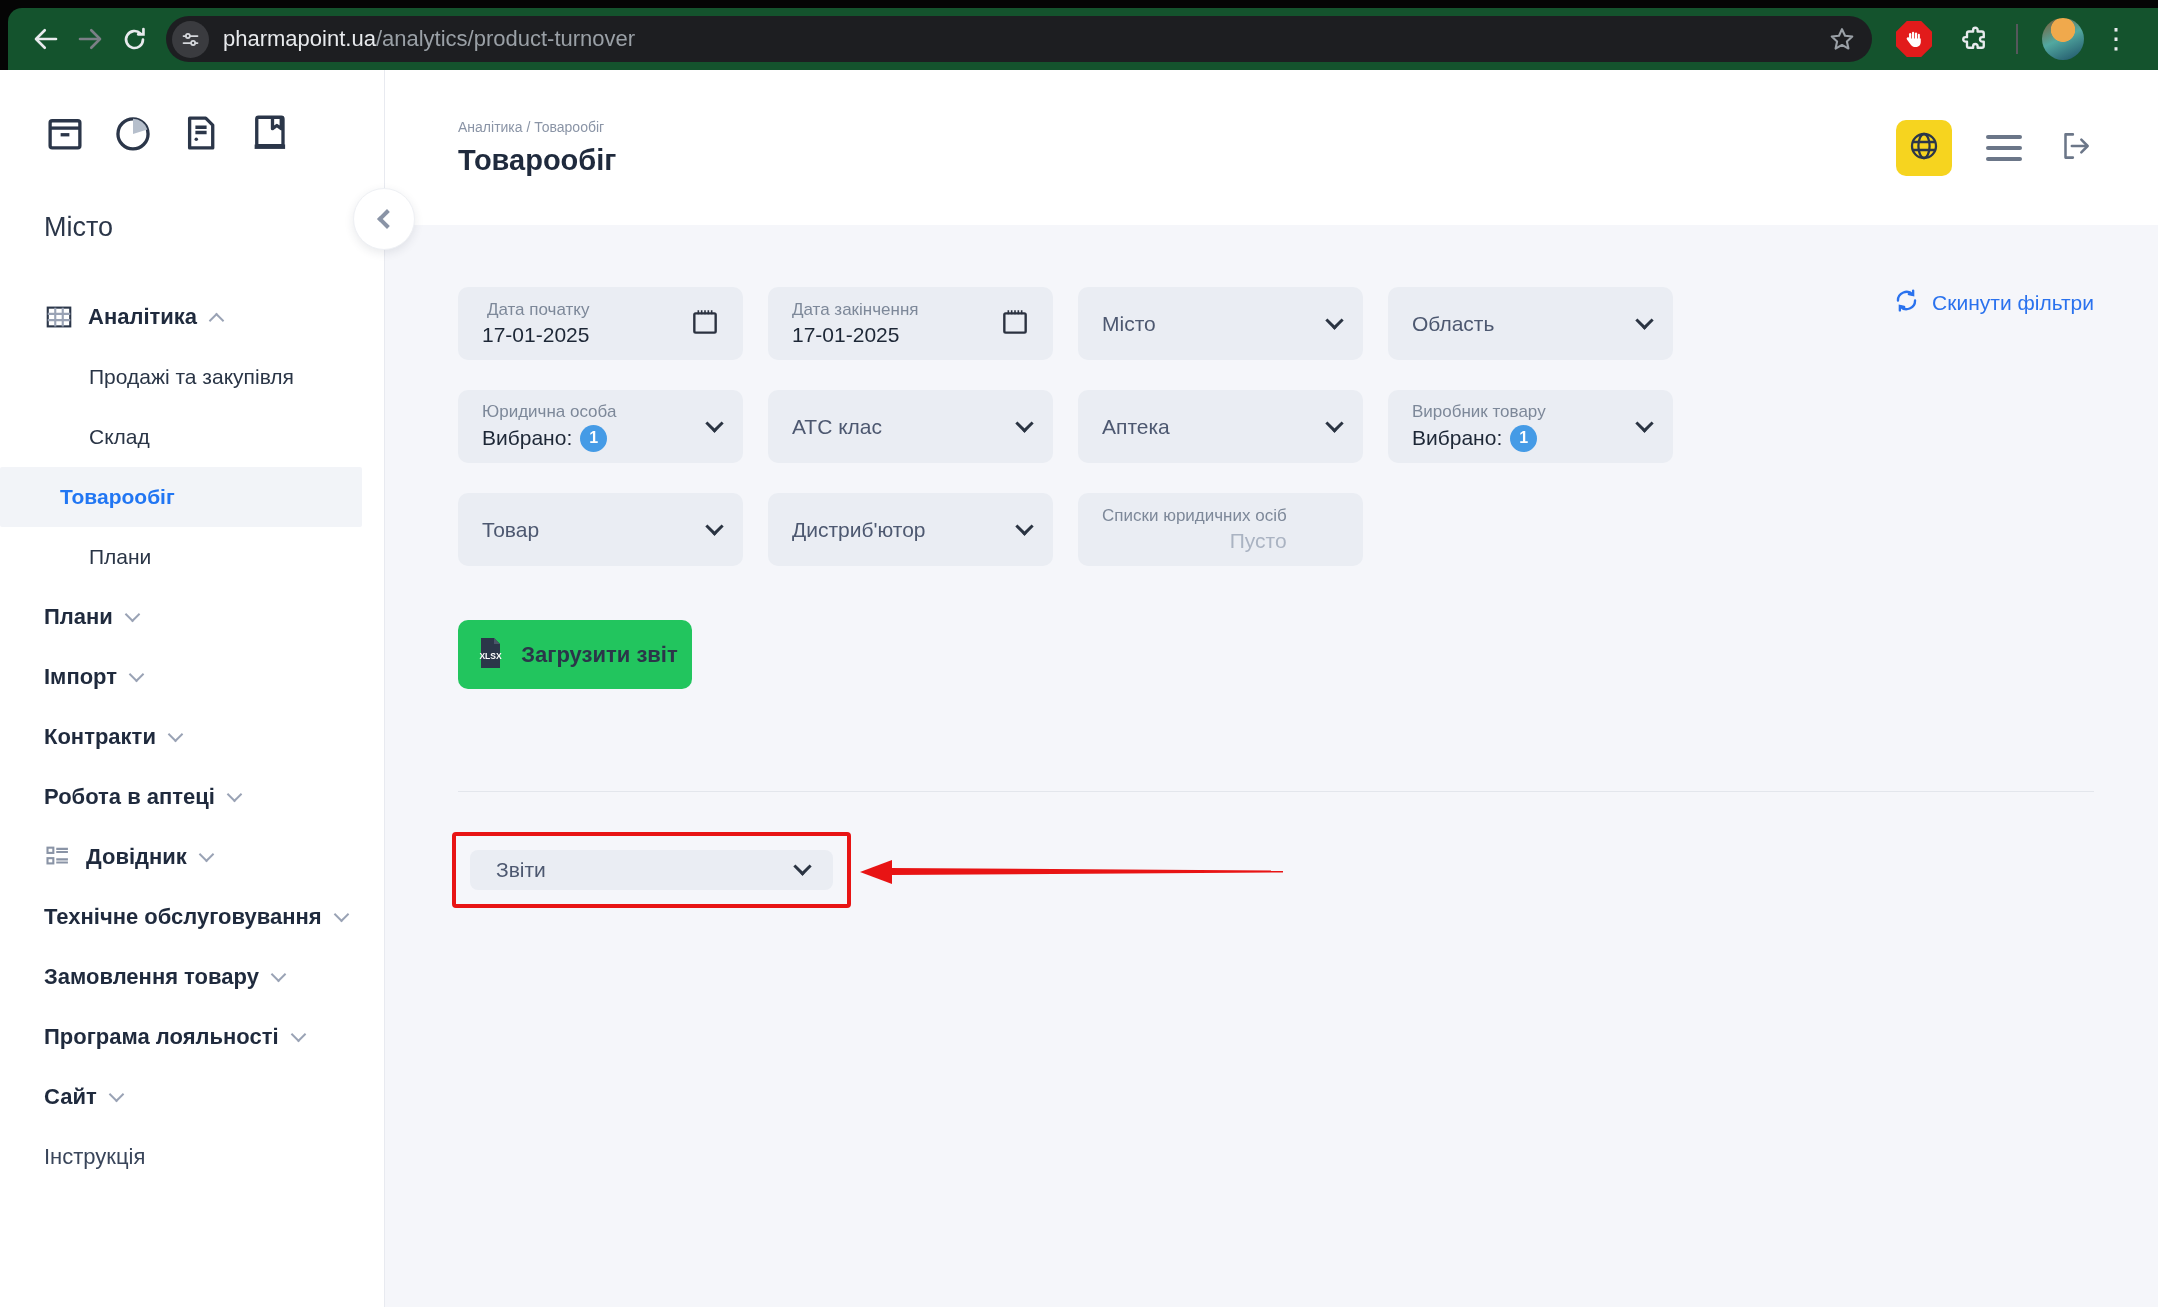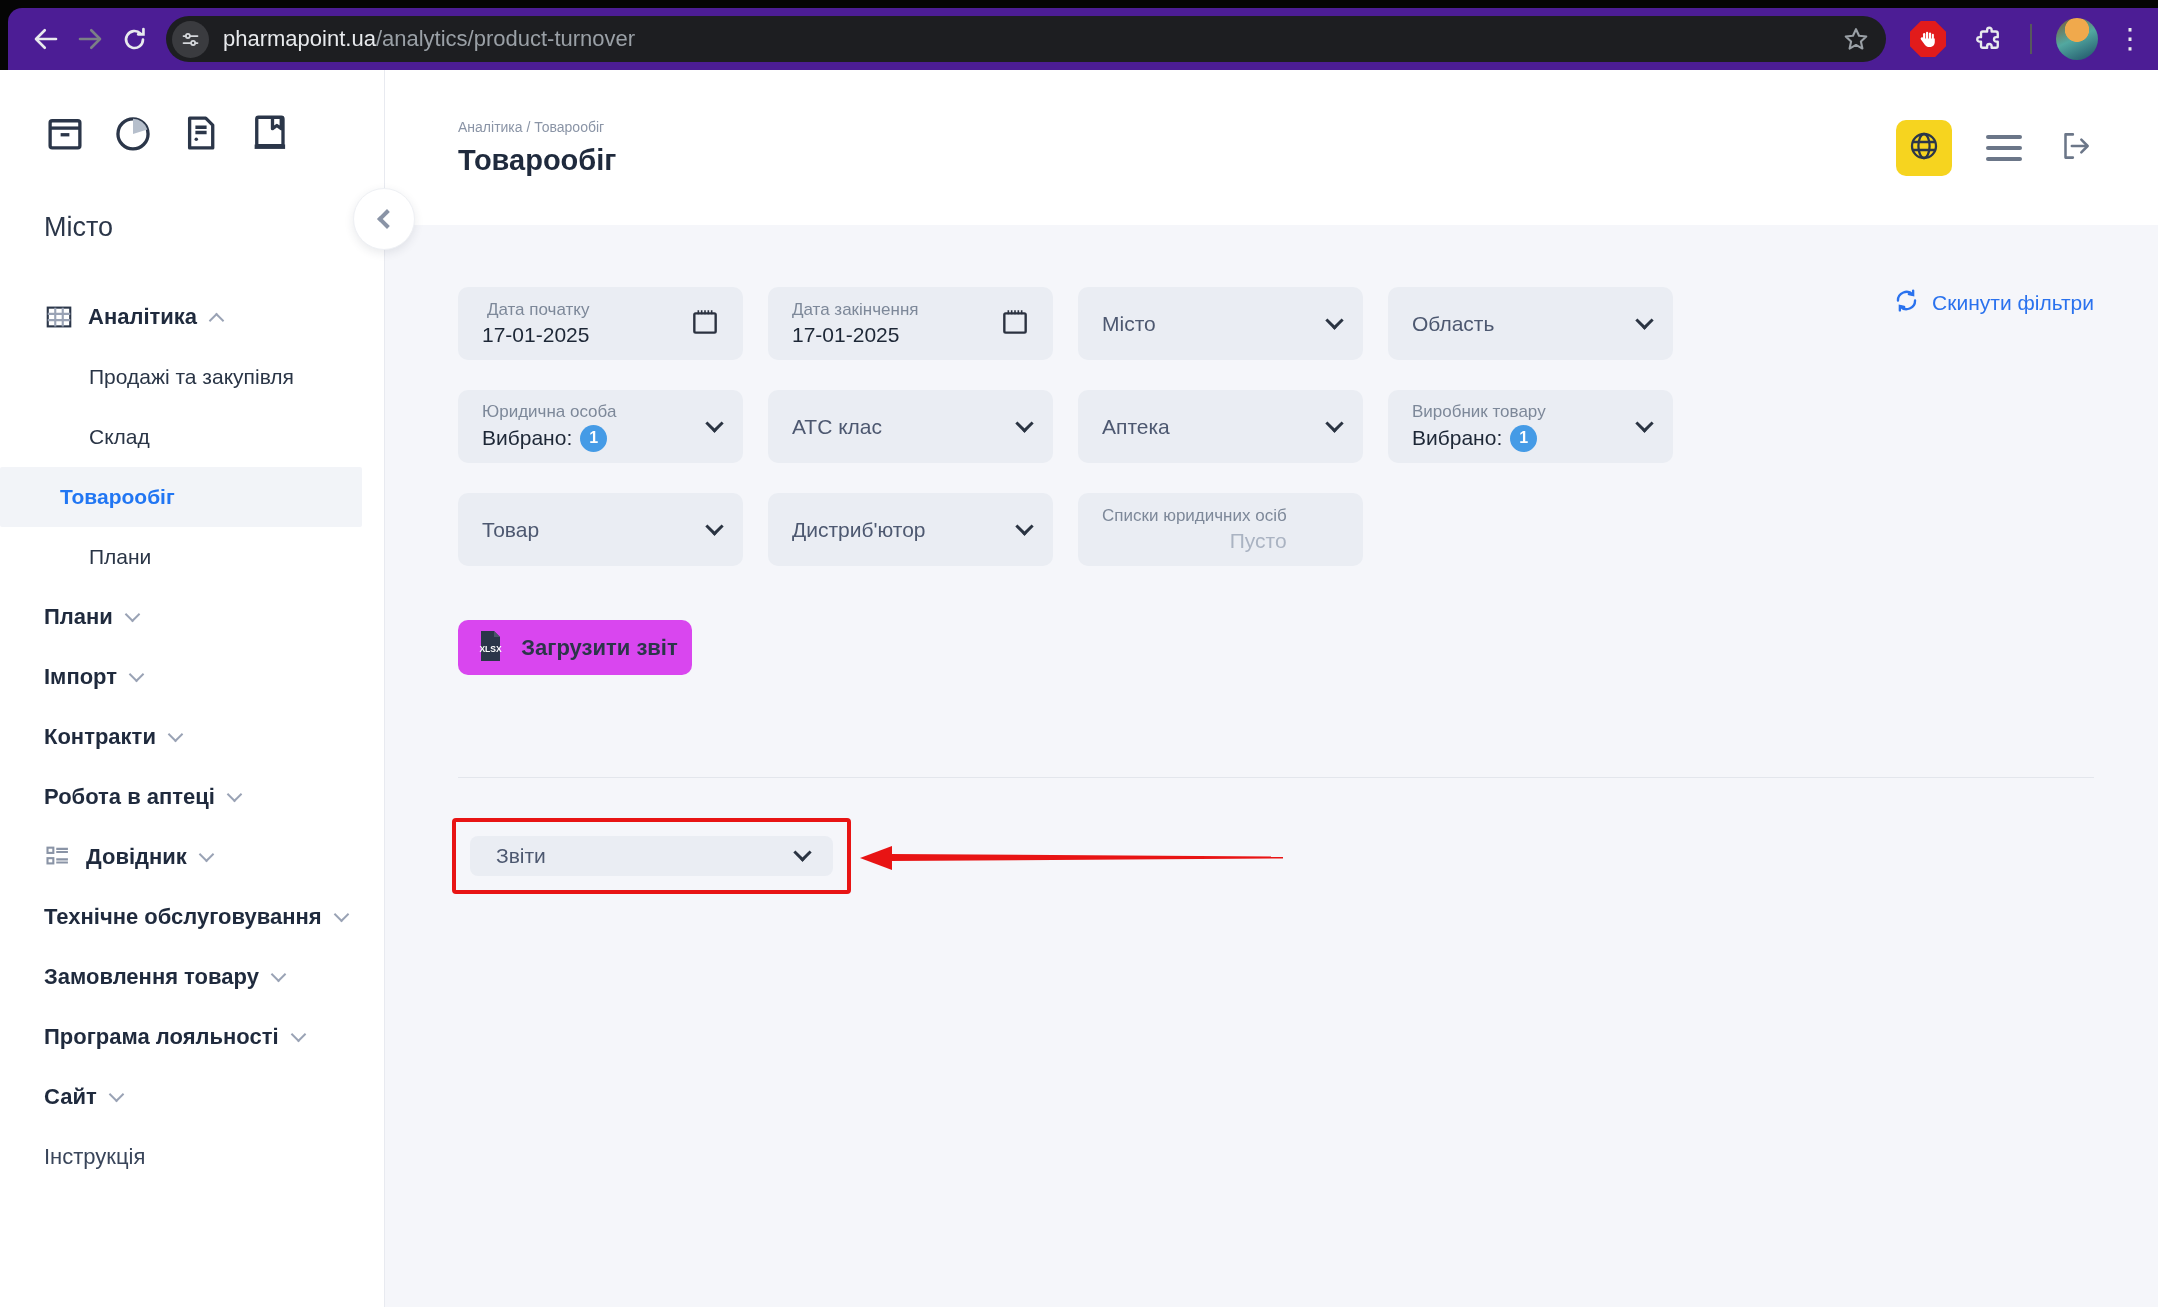--- a/index.html
+++ b/index.html
@@ -1,22 +1,22 @@
 <!DOCTYPE html>
 <html><head>
 <meta charset="utf-8">
 <style>
   * { margin:0; padding:0; box-sizing:border-box; }
   body { font-family:"Liberation Sans", sans-serif; background:#ffffff; }
   .screen { position:relative; width:2158px; height:1307px; overflow:hidden; background:#ffffff; }
 
   
   .browser { position:absolute; top:0; left:0; width:100%; height:70px; background:#050505; }
-  .toolbar { position:absolute; top:8px; left:8px; right:0; height:62px; background:#4c1d95;
-             border-top-left-radius:14px; display:flex; align-items:center; padding:0 8px 0 16px; }
+  .toolbar { position:absolute; top:8px; left:8px; right:0; height:62px; background:#14532d;
+             border-top-left-radius:14px; display:flex; align-items:center; padding:0 22px 0 16px; }
   .navbtn { width:44px; height:44px; display:flex; align-items:center; justify-content:center; flex:0 0 auto; }
   .urlbar { flex:1; height:46px; background:#1d1e21; border-radius:23px; display:flex; align-items:center;
             margin:0 16px 0 10px; padding:0 10px 0 6px; min-width:0; }
   .tune-wrap { width:37px; height:37px; border-radius:50%; background:#3a3b3f; display:flex; align-items:center; justify-content:center; margin-right:14px; flex:0 0 auto;}
   .urltext { font-size:22px; color:#e8eaed; white-space:nowrap; overflow:hidden; flex:1; }
   .urltext .path { color:#9aa0a6; }
   .starbtn { margin-left:auto; flex:0 0 auto; display:flex; align-items:center; padding-right:6px;}
   .adblock { width:36px; height:36px; background:#e21b1b; display:flex; align-items:center; justify-content:center;
              clip-path:polygon(30% 0,70% 0,100% 30%,100% 70%,70% 100%,30% 100%,0 70%,0 30%); margin:0 14px 0 8px; flex:0 0 auto;}
   .ext { margin:0 14px; flex:0 0 auto; display:flex;}
@@ -68,21 +68,21 @@
   .sel-label { font-size:21px; color:#4d5870; }
   .placeholder { font-size:21px; color:#aab3c2; }
   .schv { display:inline-block; width:13px; height:13px; border-right:3px solid #2b3442; border-bottom:3px solid #2b3442;
           transform:rotate(45deg); margin-top:-7px; flex:0 0 auto;}
   .badge { display:inline-flex; align-items:center; justify-content:center; width:27px; height:27px; border-radius:50%;
            background:#459be6; color:#fff; font-size:16px; font-weight:700; }
 
   .reset-link { position:absolute; top:62px; right:64px; display:flex; align-items:center; gap:12px;
                 color:#2a72ee; font-size:21px; cursor:pointer;}
 
-  .download-btn { margin-top:54px; width:234px; height:55px; border:none; border-radius:10px; background:#d946ef;
+  .download-btn { margin-top:54px; width:234px; height:69px; border:none; border-radius:10px; background:#22c55e;
                   display:flex; align-items:center; justify-content:center; gap:13px; cursor:pointer;
                   font-family:"Liberation Sans",sans-serif; }
   .download-btn .lbl { font-size:22px; font-weight:600; color:#2b3649; }
 
   .divider { margin-top:102px; border:none; border-top:1px solid #e3e6ec; width:100%; }
 
   .reports-row { position:relative; margin-top:40px; height:76px; }
   .reports-outline { position:absolute; left:-6px; top:0; width:399px; height:76px; border:4px solid #e81414;
                      border-radius:4px; padding:14px; }
   .reports-box { width:100%; height:100%; background:#eaedf3; border-radius:8px; display:flex; align-items:center;

